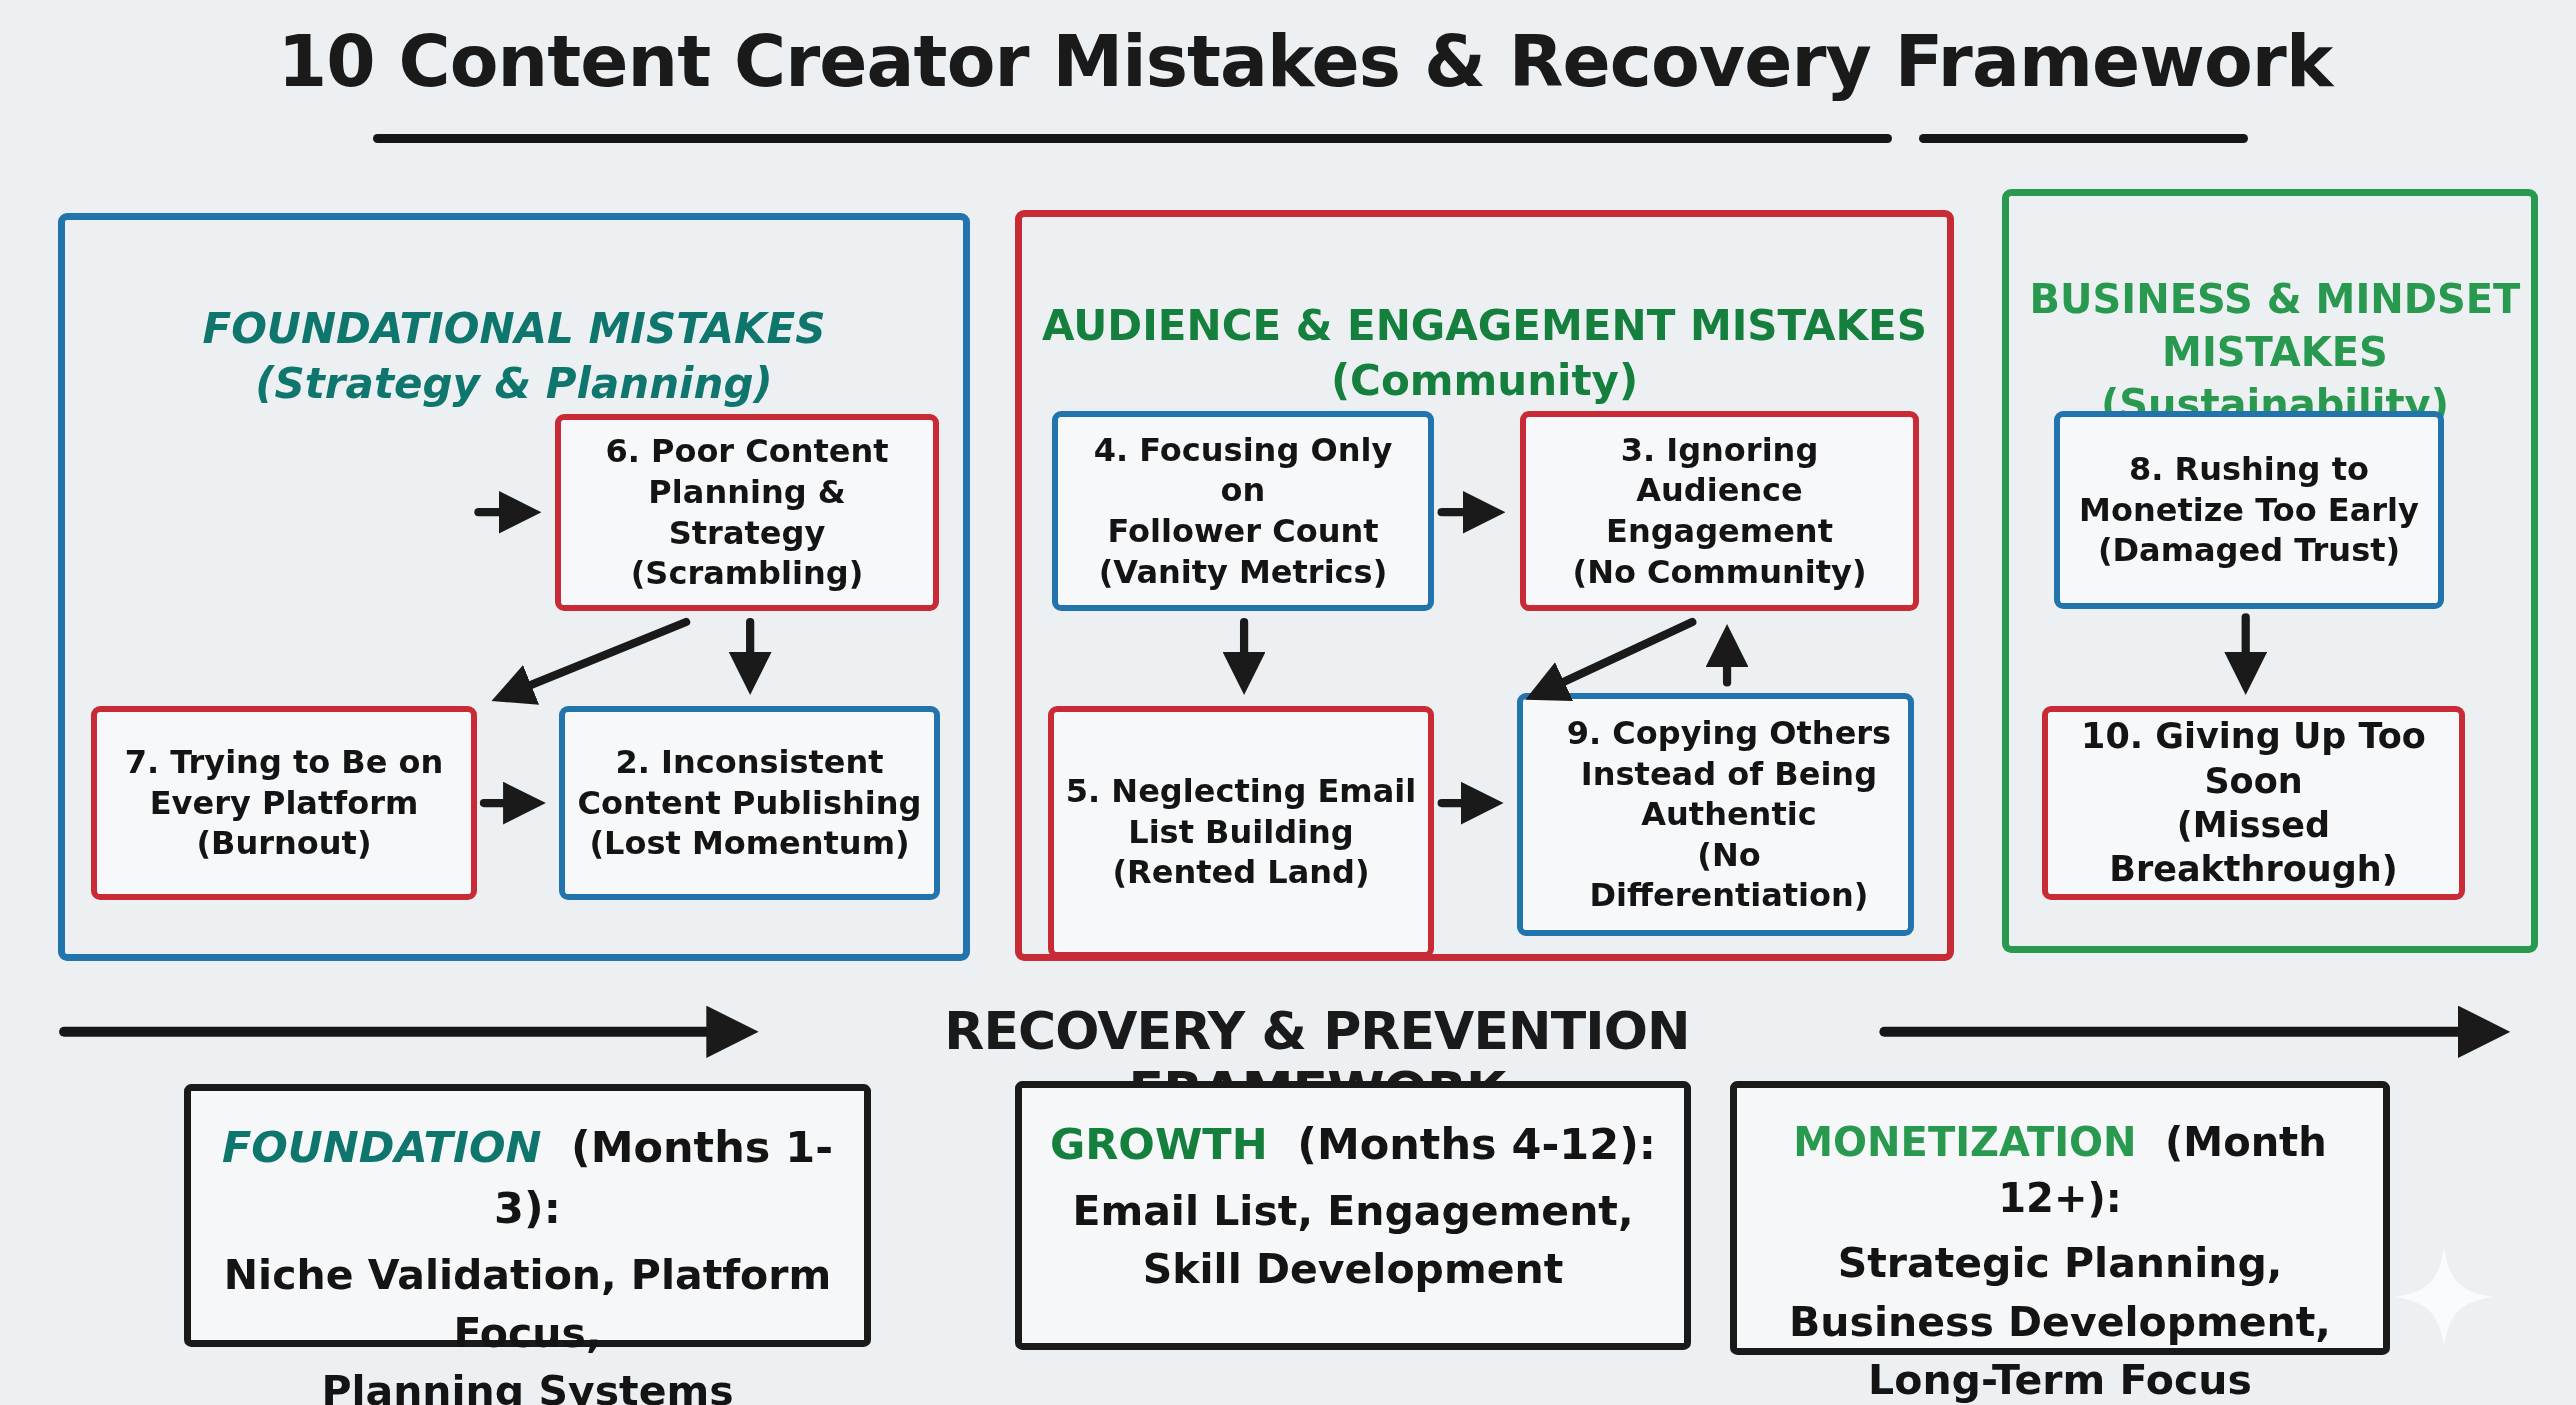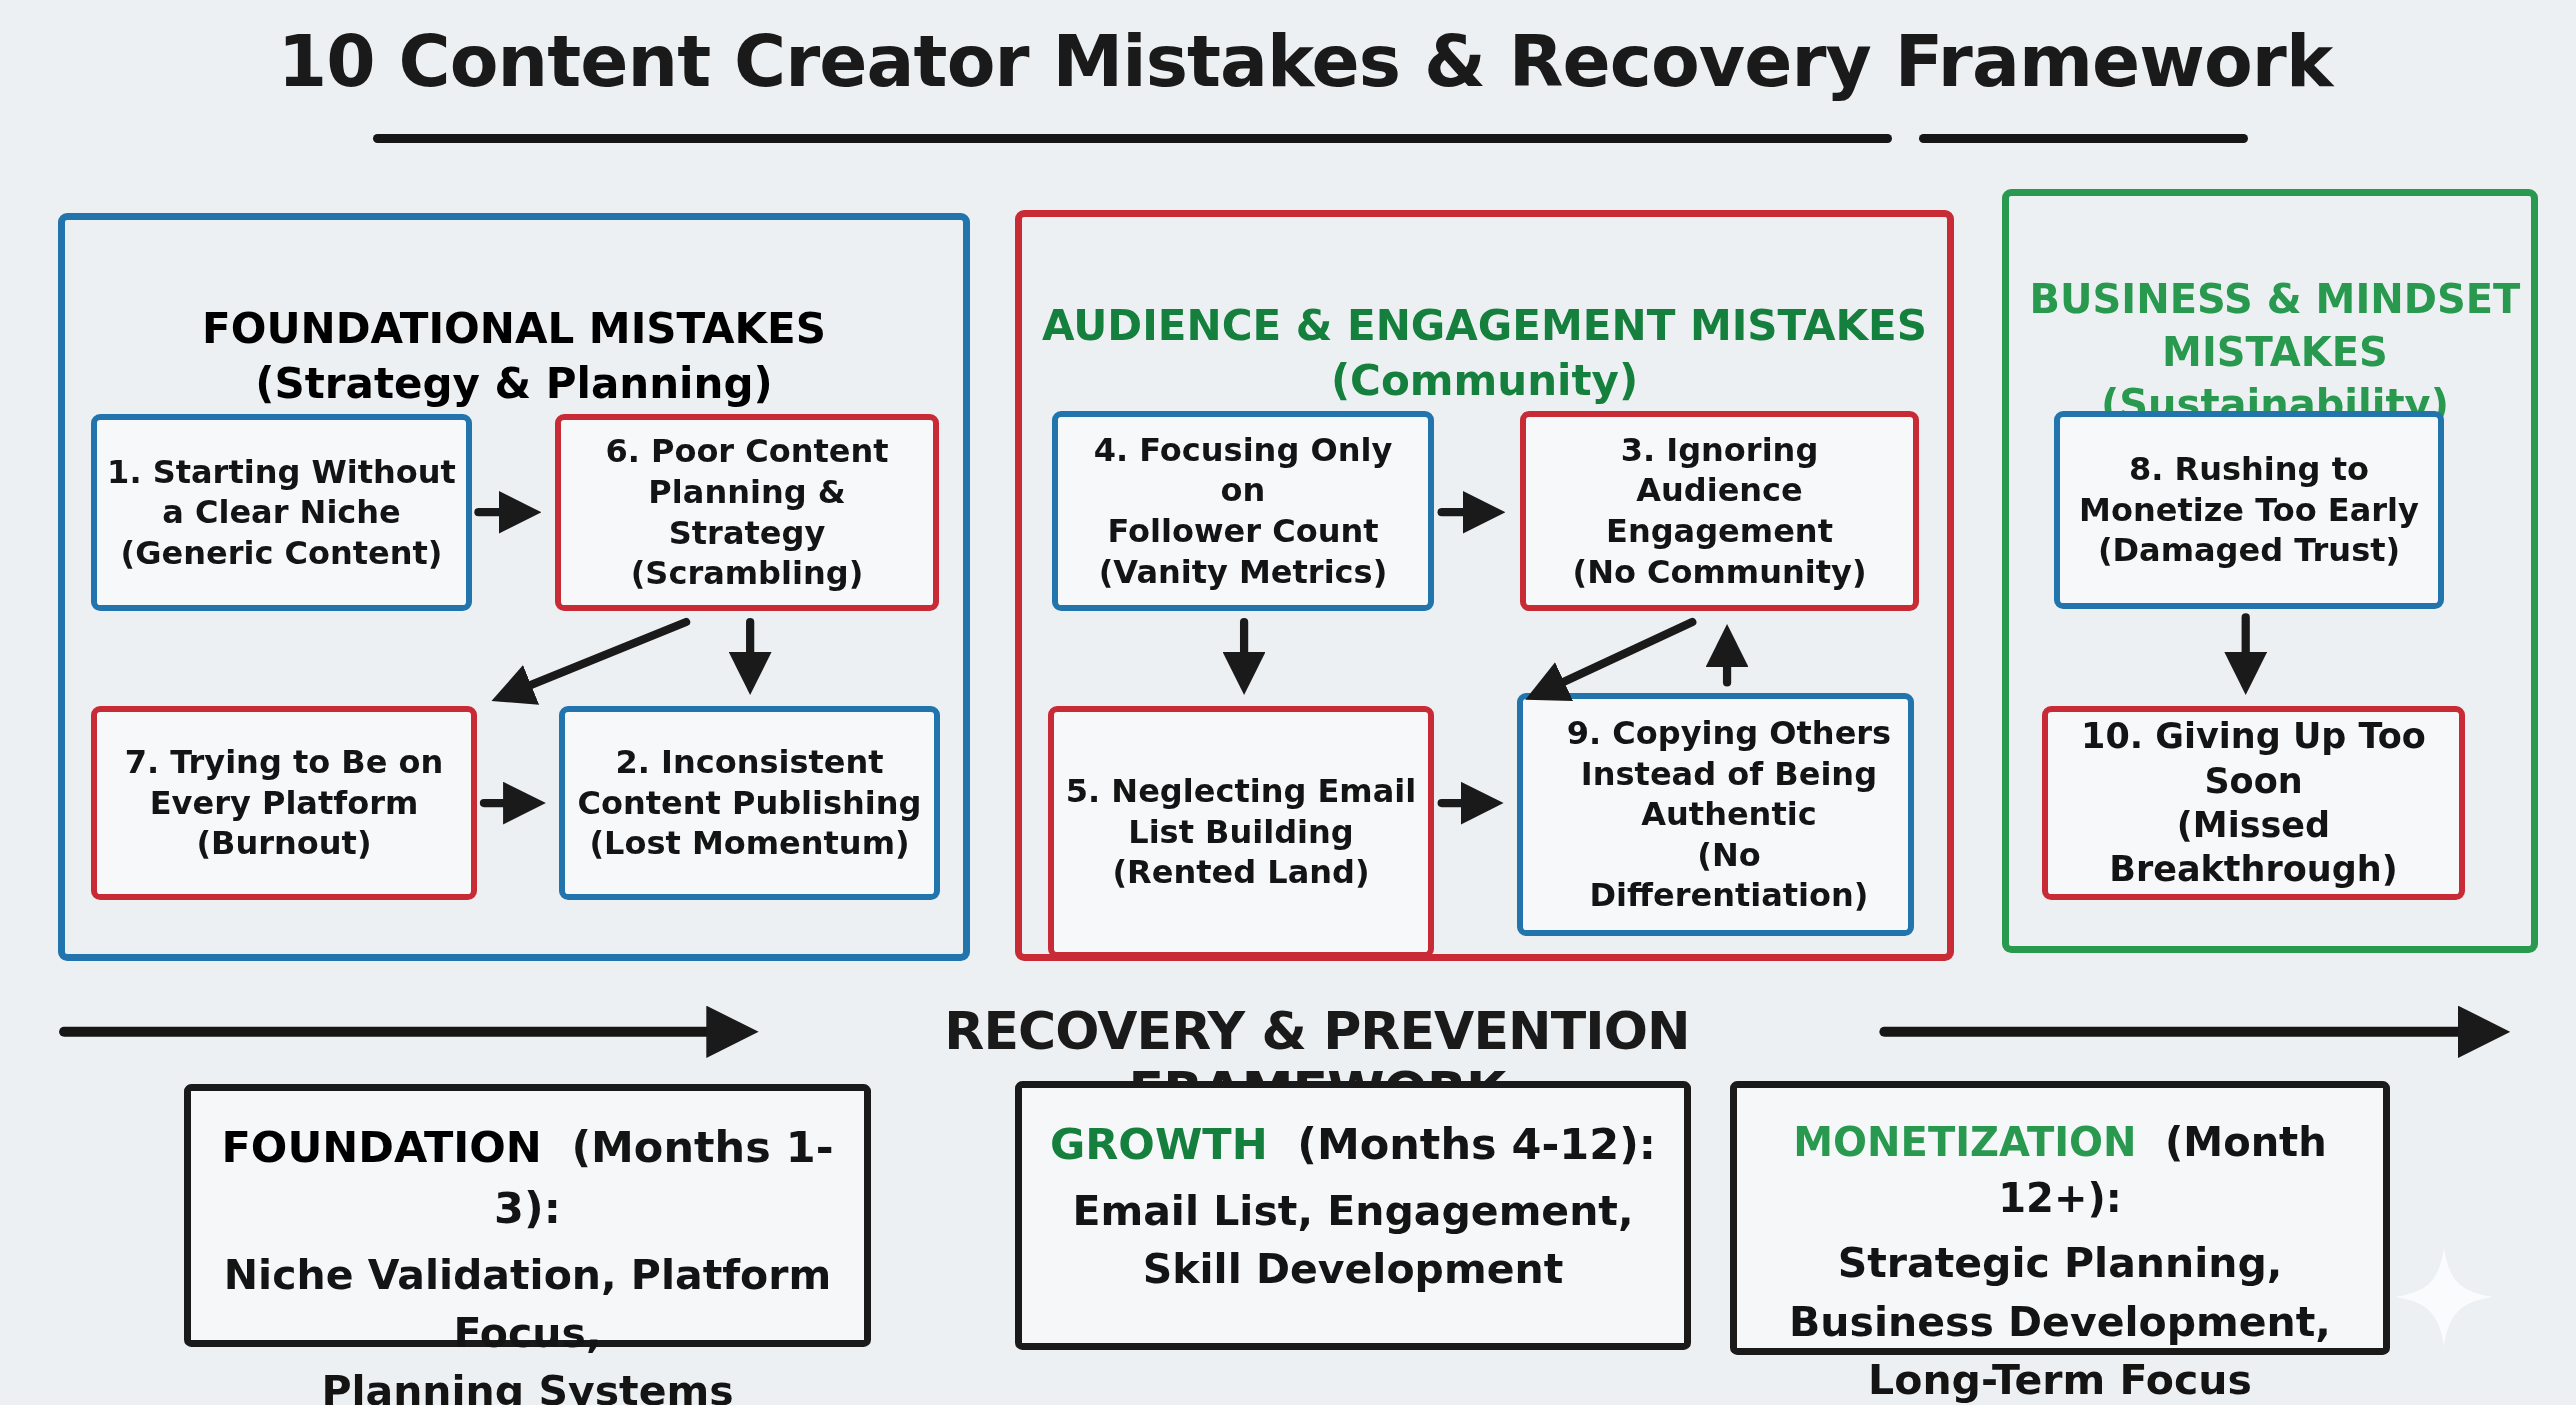--- a/index.html
+++ b/index.html
@@ -23,21 +23,21 @@
   }
   .section{position:absolute;border:7.3px solid;border-radius:9.1px;box-sizing:border-box;}
   .sec-blue{border-color:#2274ad;}
   .sec-red{border-color:#c82b35;}
   .sec-green{border-color:#28994f;}
   .sec-head{
     position:absolute;left:0;right:0;text-align:center;
     font-size:42px;line-height:1.32;white-space:pre-line;
   }
   .sec-head .sub{display:block;}
-  .c-blue{color:#000000;}
+  .c-blue{color:#0f766e;font-style:italic;}
   .c-red{color:#15803d;}
   .c-green{color:#28994f;}
   .mbox{
     position:absolute;border:6.4px solid;border-radius:9.1px;box-sizing:border-box;
     background:#f6f8fa;display:flex;align-items:center;justify-content:center;
     text-align:center;white-space:pre-line;font-size:32px;line-height:1.27;
     padding:9.1px;color:#141414;
   }
   .b-blue{border-color:#2274ad;}
   .b-red{border-color:#c82b35;}
@@ -64,23 +64,20 @@
   <div class="title">10 Content Creator Mistakes &amp; Recovery Framework</div>
   <div class="title-underline"></div>
   <div class="title-underline2"></div>
 
   <div class="section sec-blue" style="left:58px;top:213px;width:912px;height:748px;">
     <div class="sec-head c-blue" style="top:25.6px;">
       <span>FOUNDATIONAL MISTAKES</span>
       <span class="sub">(Strategy &amp; Planning)</span>
     </div>
   </div>
-  <div class="mbox b-blue" style="left:91px;top:414px;width:381px;height:197px;">1. Starting Without
-a Clear Niche
-(Generic Content)</div>
   <div class="mbox b-red" style="left:555px;top:414px;width:384px;height:197px;">6. Poor Content
 Planning &amp; Strategy
 (Scrambling)</div>
   <div class="mbox b-red" style="left:91px;top:706px;width:386px;height:194px;">7. Trying to Be on
 Every Platform
 (Burnout)</div>
   <div class="mbox b-blue" style="left:559px;top:706px;width:381px;height:194px;">2. Inconsistent
 Content Publishing
 (Lost Momentum)</div>
 

